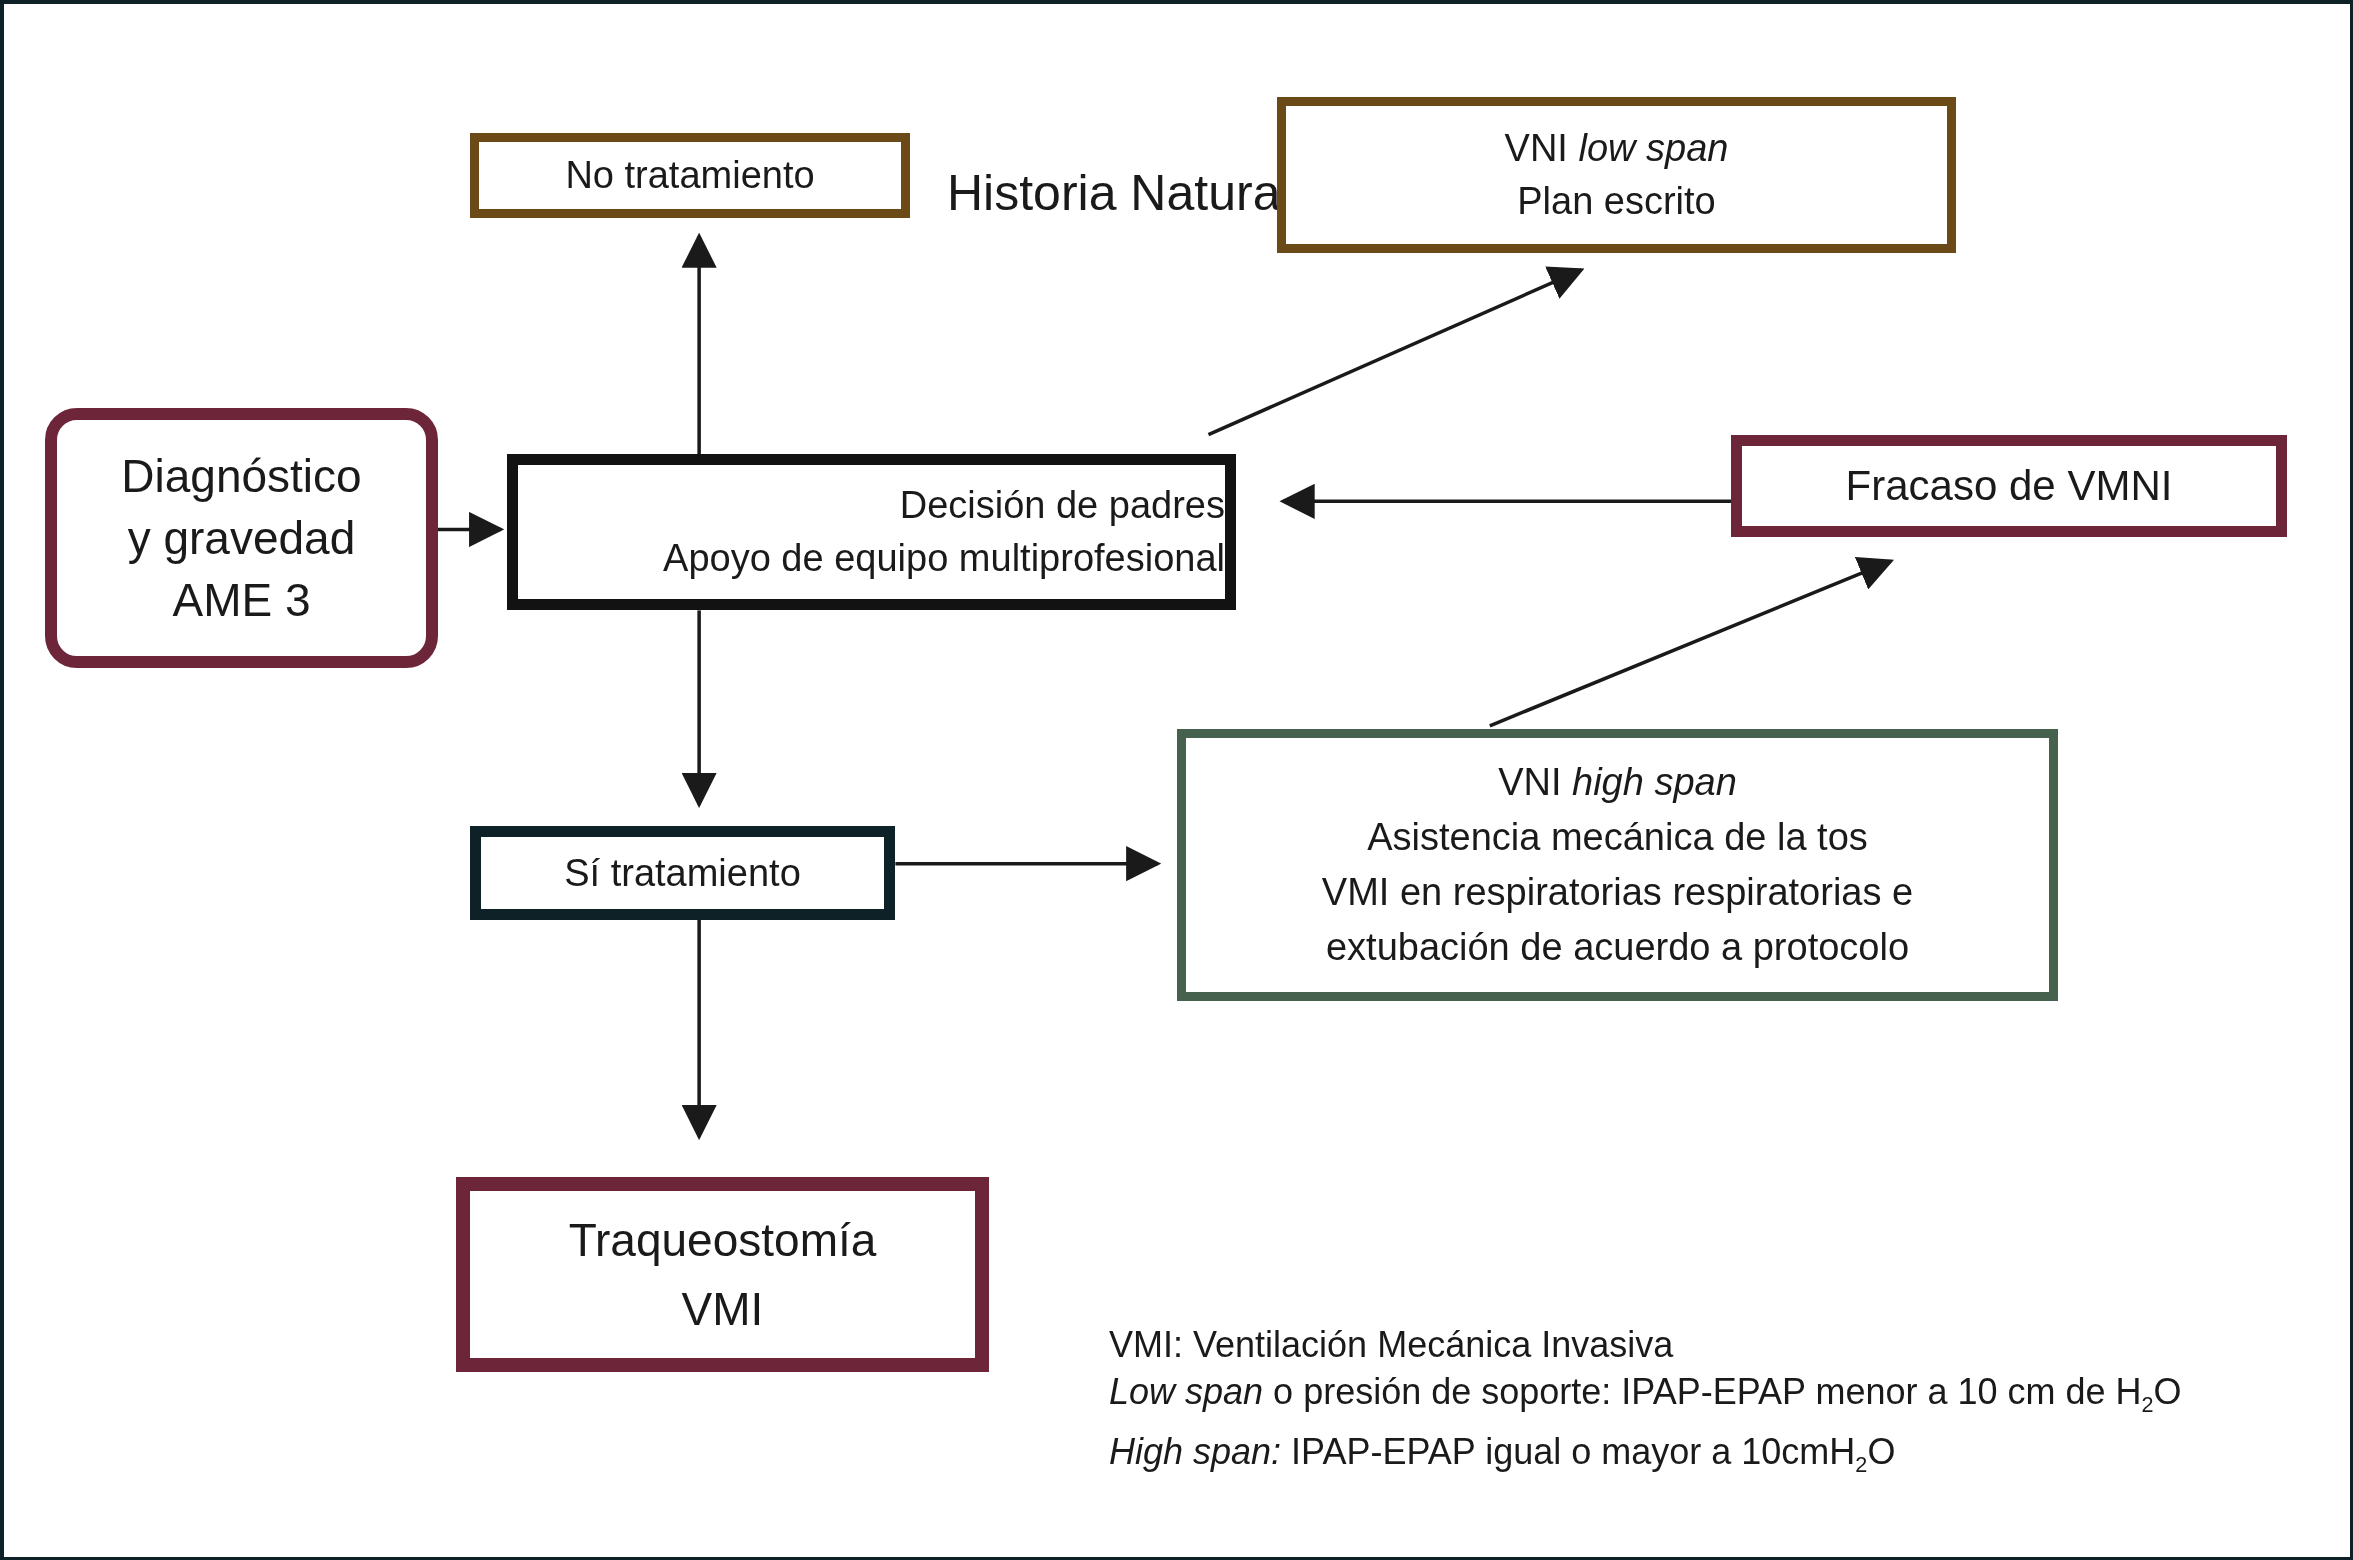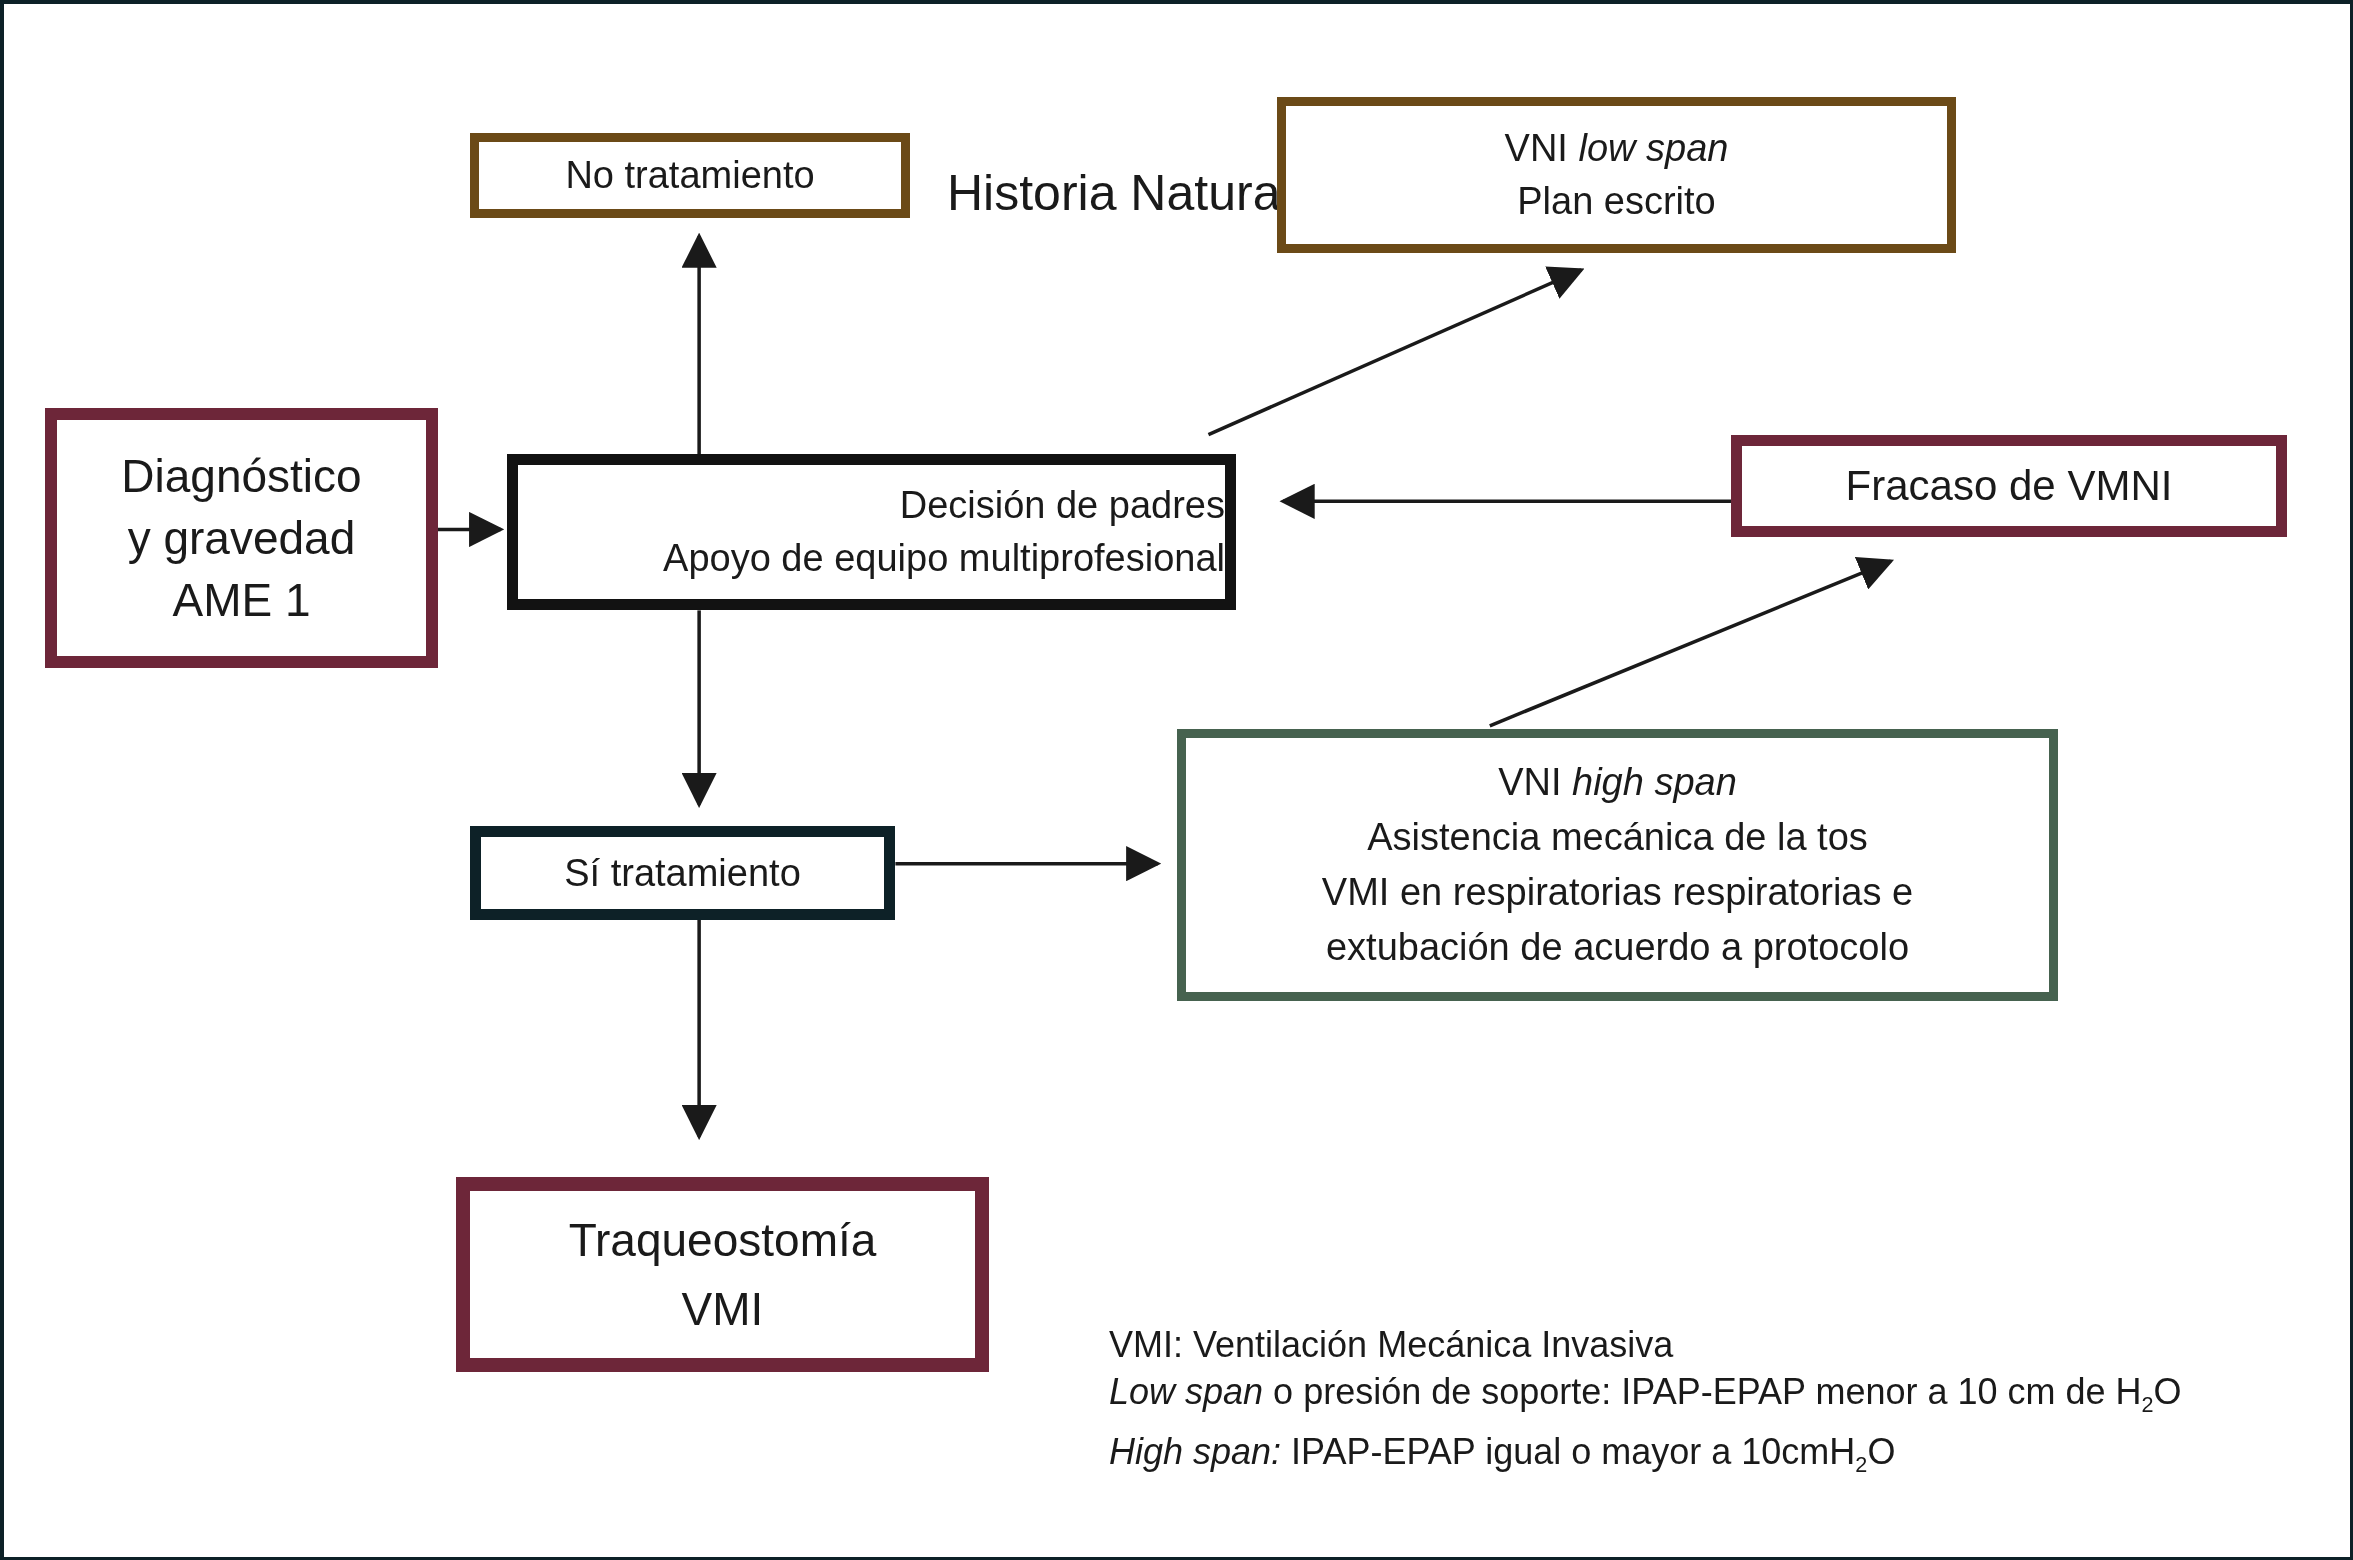--- a/index.html
+++ b/index.html
@@ -32,21 +32,21 @@
   }
   .b-brown  { border: 9.8px solid #6b4a17; }
   .b-maroon { border: 11.3px solid #6d2639; }
   .b-maroon-thick { border: 14px solid #6d2639; }
   .b-black  { border: 11.3px solid #121212; }
   .b-teal   { border: 11.3px solid #0d2127; justify-content: center; }
   .b-green  { border: 9.8px solid #46624f; }
 
   .no-treatment   { left: 466px;  top: 129px;  width: 440px;  height: 85px; font-size: 38px; }
   .vni-low        { left: 1273px; top: 93px;  width: 679px;  height: 156px; font-size: 38px; line-height: 53px; }
-  .diagnosis      { left: 41px;   top: 404px;  width: 393px;  height: 260px; font-size: 46px; line-height: 62px; }
+  .diagnosis      { left: 41px;   top: 404px;  width: 393px;  height: 260px; font-size: 46px; line-height: 62px; border-radius: 32px; }
   .decision       { left: 503px;  top: 450px;  width: 729px; height: 156px; font-size: 38px; line-height: 53px; align-items: flex-end; }
   .vmni-failure   { left: 1727px; top: 431px;  width: 556px;  height: 102px; font-size: 42px; }
   .yes-treatment  { left: 466px;  top: 822px; width: 425px;  height: 94px; font-size: 38px; }
   .vni-high       { left: 1173px; top: 725px; width: 881px; height: 272px; font-size: 38px; line-height: 55px; }
   .tracheostomy   { left: 452px;  top: 1173px; width: 533px;  height: 195px; font-size: 46px; line-height: 69px; }
 
   .floating-label {
     position: absolute;
     left: 943px; top: 160px;
     font-size: 50px;
@@ -94,21 +94,21 @@
   <div class="box b-brown vni-low">
     <span>
       <span>VNI </span><span class="it">low span</span>
     </span>
     <span>Plan escrito</span>
   </div>
 
   <div class="box b-maroon diagnosis" style="border-width:12.7px;">
     <span>Diagnóstico</span>
     <span>y gravedad</span>
-    <span>AME 1</span>
+    <span>AME 3</span>
   </div>
 
   <div class="box b-black decision">
     <span>Decisión de padres</span>
     <span>Apoyo de equipo multiprofesional</span>
   </div>
 
   <div class="box b-maroon vmni-failure">
     <span>Fracaso de VMNI</span>
   </div>

